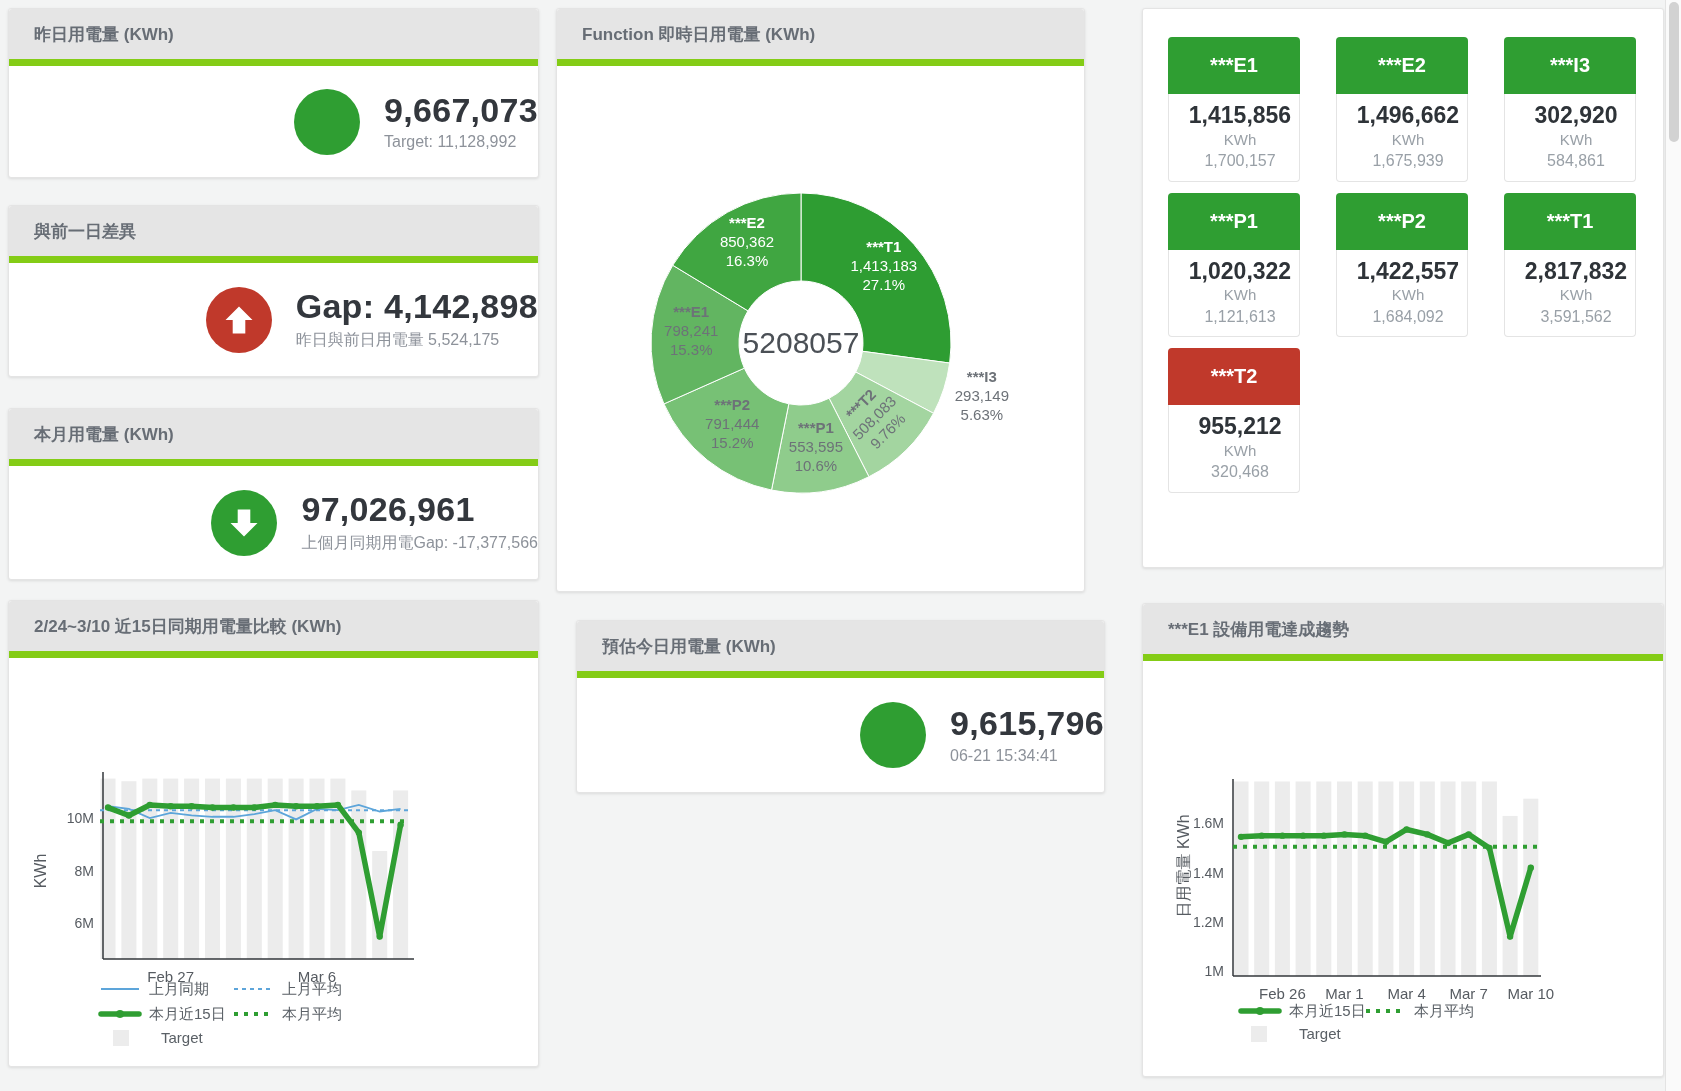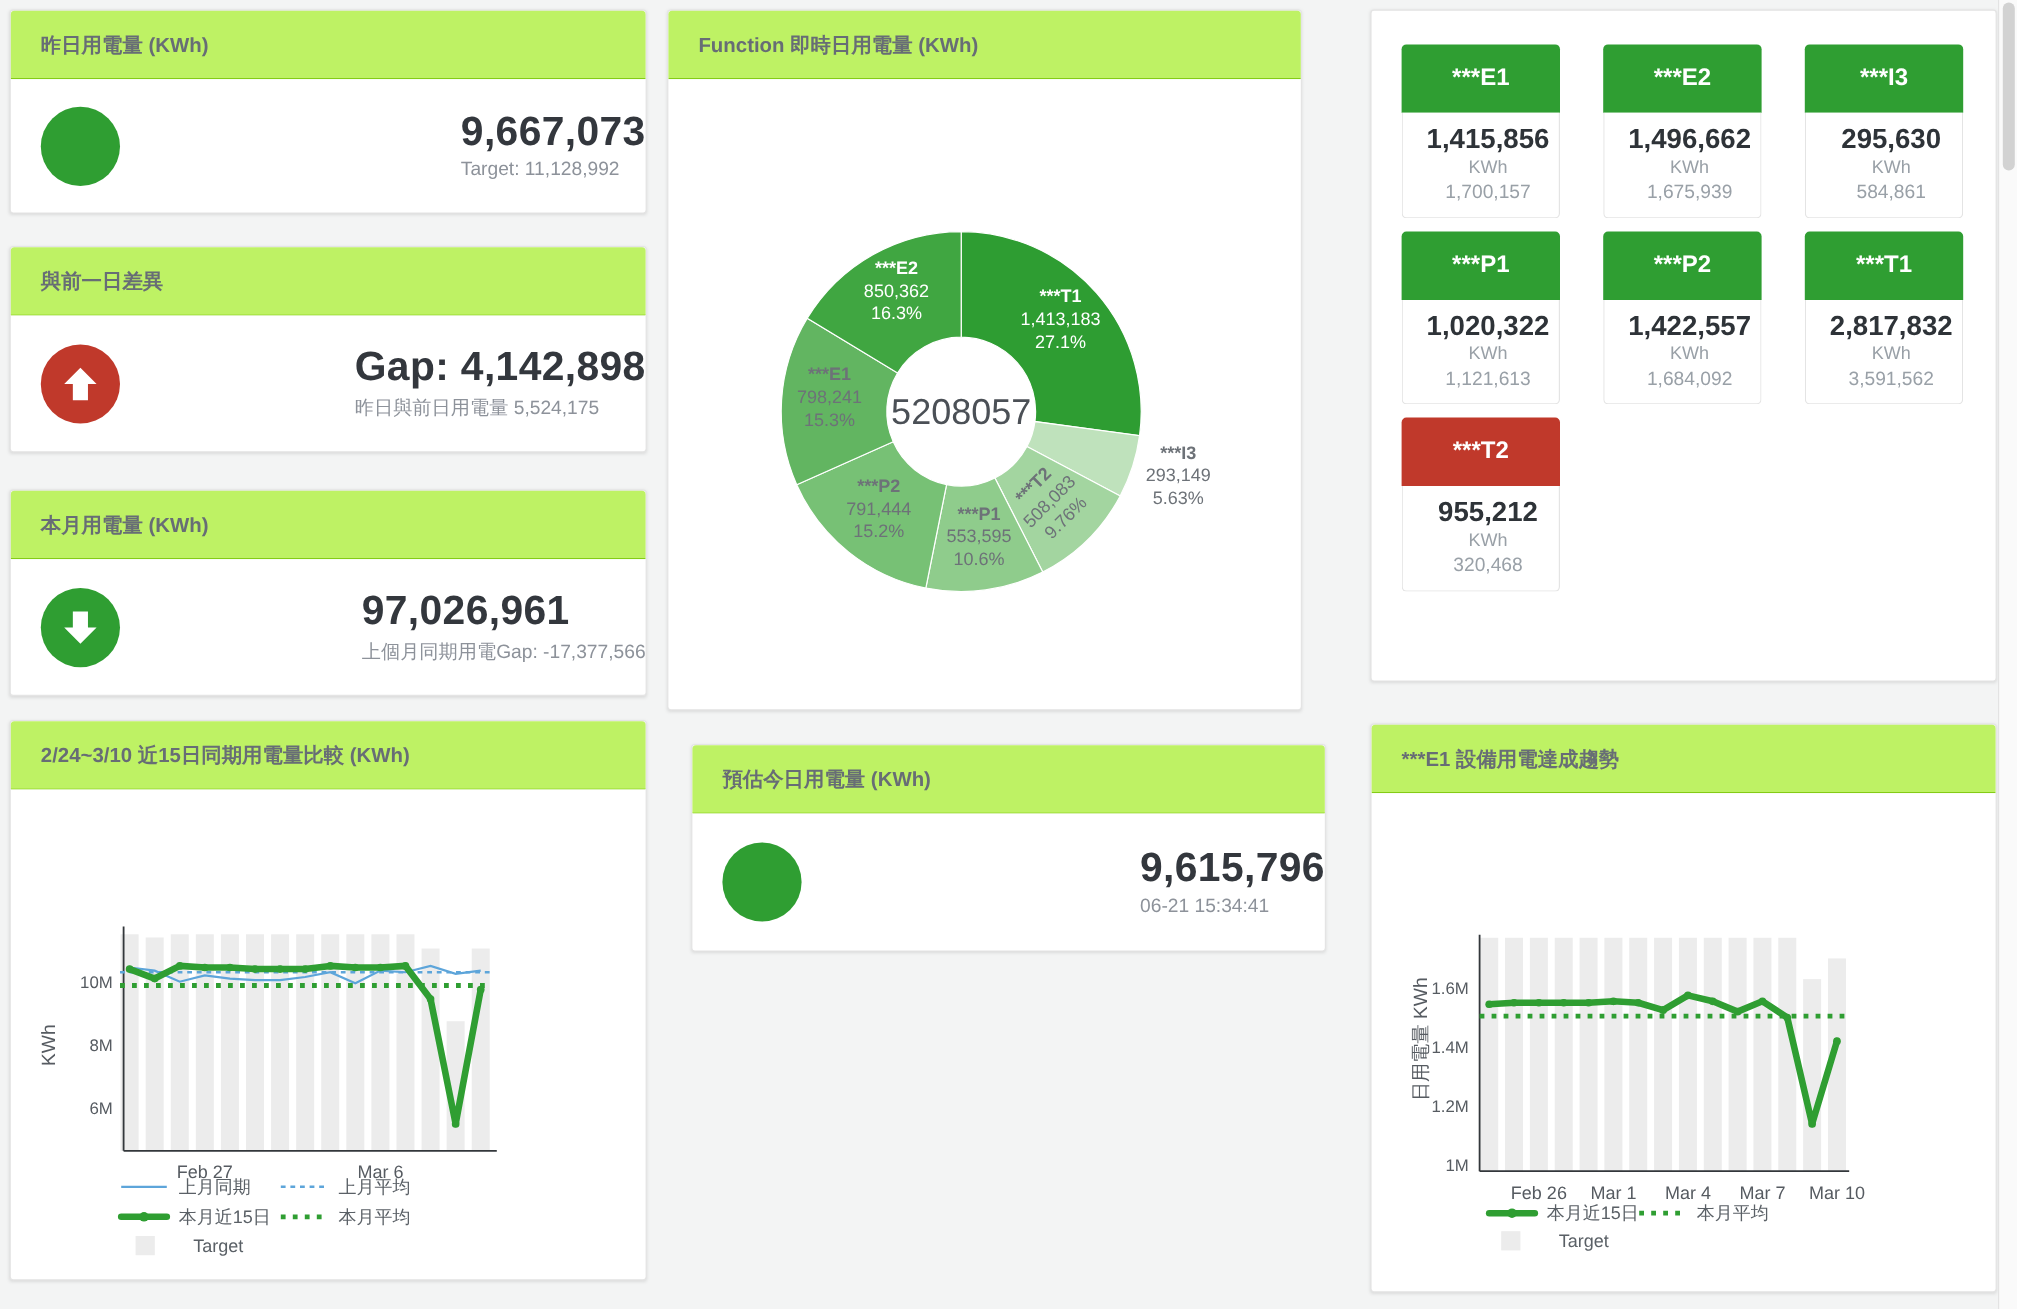--- a/index.html
+++ b/index.html
@@ -1,24 +1,24 @@
 <!DOCTYPE html>
 <html><head>
 <meta charset="utf-8">
 <style>
   html,body{margin:0;padding:0;}
   .page{position:relative;width:1681px;height:1091px;background:#f3f4f4;overflow:hidden;
         font-family:"Liberation Sans","DejaVu Sans",sans-serif;}
   .panel{position:absolute;background:#fff;border:1px solid #e4e4e4;border-radius:3px;
          box-shadow:0 1px 3px rgba(0,0,0,.10);}
-  .p-head{height:57px;background:#bef264;border-bottom:1px solid #84cc16;display:flex;
+  .p-head{height:57px;background:#e5e5e5;border-bottom:7px solid #84cc16;display:flex;
           align-items:center;padding:0 25px;border-radius:3px 3px 0 0;box-sizing:border-box;}
   .p-title{font-size:17px;font-weight:700;color:#676d75;}
   .p-body{position:relative;height:calc(100% - 57px);}
-  .stat{display:flex;align-items:center;justify-content:space-between;gap:24px;height:100%;margin-left:25px;}
+  .stat{display:flex;align-items:center;justify-content:flex-end;gap:24px;height:100%;margin-left:25px;}
   .circ{width:66px;height:66px;border-radius:50%;flex:0 0 66px;display:flex;align-items:center;justify-content:center;}
   .circ svg{width:36px;height:36px;fill:#fff;}
   .stat-text{display:flex;flex-direction:column;}
   .big{font-size:34px;font-weight:700;color:#33373d;letter-spacing:.3px;line-height:1.1;}
   .sub{font-size:16px;color:#8d929a;margin-top:4px;}
   .tiles{display:grid;grid-template-columns:repeat(3,132px);column-gap:36px;row-gap:11px;
          padding:28px 25px 0 25px;}
   .tile{display:flex;flex-direction:column;}
   .tile-head{height:57px;border-radius:4px 4px 0 0;display:flex;align-items:center;justify-content:center;
              color:#fff;font-size:20px;font-weight:700;}
@@ -218,21 +218,21 @@
             <div class="tile-head" style="background: rgb(47, 158, 50);">***E2</div>
             <div class="tile-body">
               <div class="tile-val">1,496,662</div>
               <div class="tile-unit">KWh</div>
               <div class="tile-sub">1,675,939</div>
             </div>
           </div>
           <div class="tile">
             <div class="tile-head" style="background: rgb(47, 158, 50);">***I3</div>
             <div class="tile-body">
-              <div class="tile-val">295,630</div>
+              <div class="tile-val">302,920</div>
               <div class="tile-unit">KWh</div>
               <div class="tile-sub">584,861</div>
             </div>
           </div>
           <div class="tile">
             <div class="tile-head" style="background: rgb(47, 158, 50);">***P1</div>
             <div class="tile-body">
               <div class="tile-val">1,020,322</div>
               <div class="tile-unit">KWh</div>
               <div class="tile-sub">1,121,613</div>

